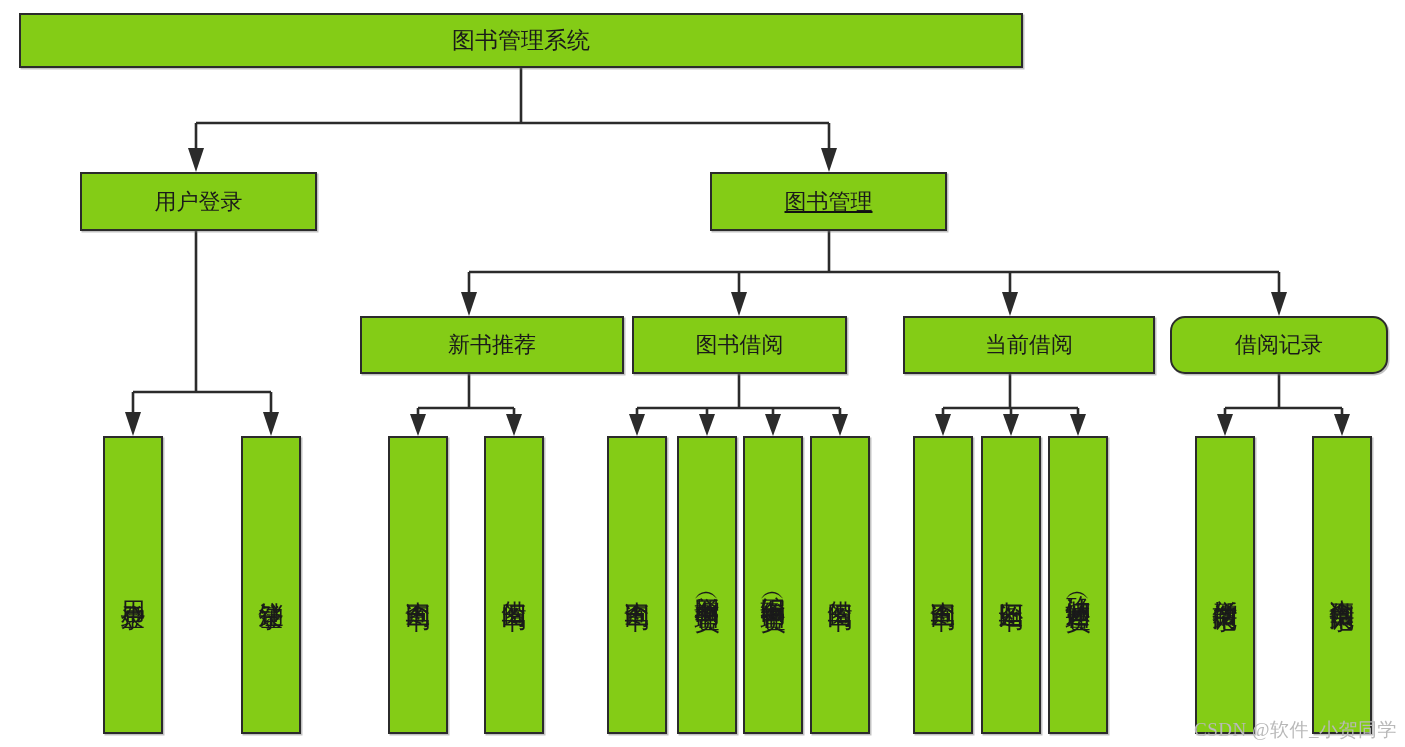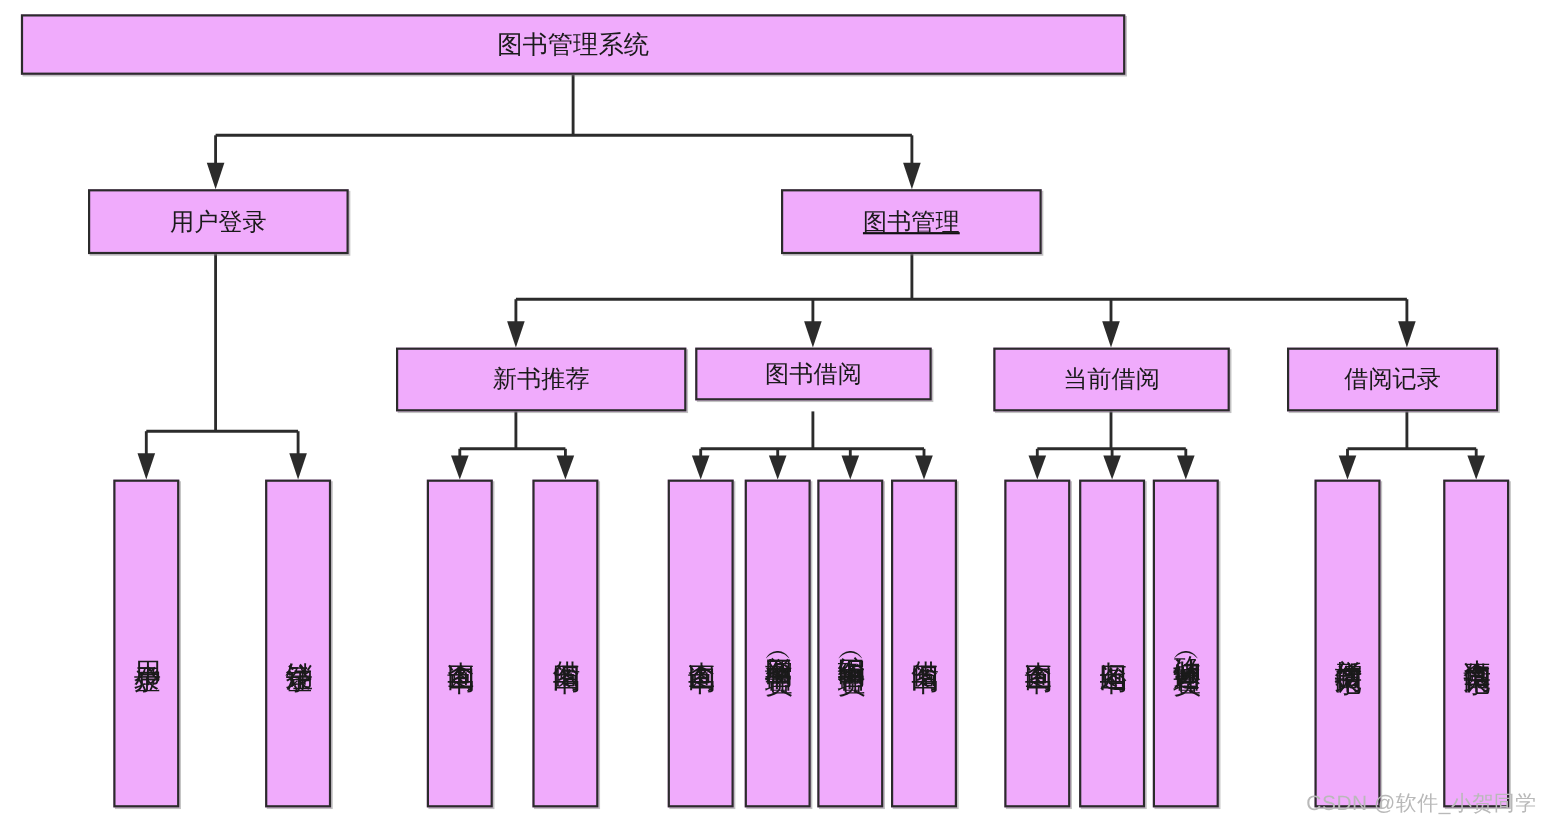--- a/index.html
+++ b/index.html
@@ -7,21 +7,21 @@
     width:1405px;height:747px;overflow:hidden;position:relative;
     font-family:"Liberation Sans","DejaVu Sans",sans-serif;
     color:#111111;
   }
   #canvas{position:absolute;inset:0;width:1405px;height:747px;}
 
   .node{
     position:absolute;
     box-sizing:border-box;
     border:2px solid #2b2b2b;
-    background:#f0abfc;
+    background:#84cc16;
     display:flex;
     align-items:center;
     justify-content:center;
     box-shadow:1.5px 1.5px 0 rgba(120,120,120,.45);
   }
   .node .lbl{
     display:block;
     text-align:center;
     line-height:1.18;
     white-space:pre;
@@ -49,20 +49,21 @@
   svg.links path,svg.links line{stroke:#2b2b2b;stroke-width:2.6;fill:none;}
   svg.links polygon{fill:#2b2b2b;}
 
   #watermark{
     position:absolute;
     right:8px;bottom:4px;
     font-size:19px;
     color:#b9b9b9;
     white-space:nowrap;
     letter-spacing:.5px;
+    font-family:Liberation Serif, serif;
   }
 </style>
 </head>
 <body>
 
 <div id="canvas">
 
   <svg class="links" viewBox="0 0 1405 747" xmlns="http://www.w3.org/2000/svg">
 
     <line x1="521" y1="68" x2="521" y2="123"></line>
@@ -135,27 +136,27 @@
   <div class="node h-node" style="left:80px;top:172px;width:237px;height:59px;">
     <span class="lbl">用户登录</span>
   </div>
   <div class="node h-node" style="left:710px;top:172px;width:237px;height:59px;text-decoration:underline;">
     <span class="lbl">图书管理</span>
   </div>
 
   <div class="node h-node" style="left:360px;top:316px;width:264px;height:58px;">
     <span class="lbl">新书推荐</span>
   </div>
-  <div class="node h-node" style="left:632px;top:316px;width:215px;height:48px;">
+  <div class="node h-node" style="left:632px;top:316px;width:215px;height:58px;">
     <span class="lbl">图书借阅</span>
   </div>
-  <div class="node h-node" style="left:903px;top:316px;width:215px;height:58px;">
+  <div class="node h-node" style="left:903px;top:316px;width:252px;height:58px;">
     <span class="lbl">当前借阅</span>
   </div>
-  <div class="node h-node" style="left:1170px;top:316px;width:192px;height:58px;">
+  <div class="node h-node" style="left:1170px;top:316px;width:218px;height:58px;border-radius:15px;">
     <span class="lbl">借阅记录</span>
   </div>
 
   <div class="node leaf" style="left:103px;top:436px;width:60px;height:298px;">
     <span class="lbl">用户登录</span>
   </div>
   <div class="node leaf" style="left:241px;top:436px;width:60px;height:298px;">
     <span class="lbl">注销登录</span>
   </div>
 

